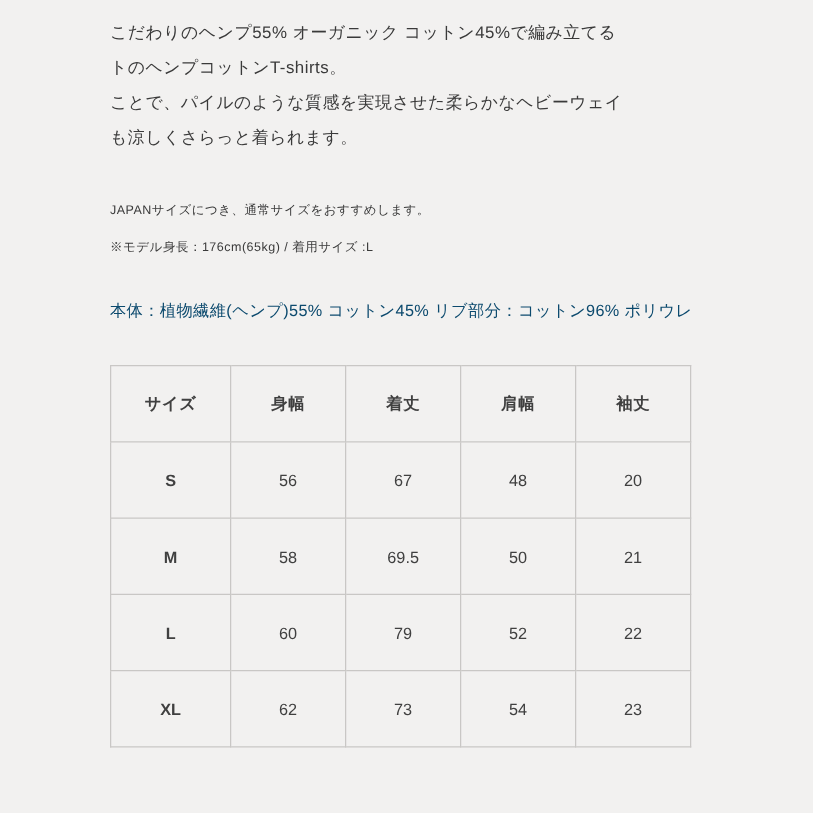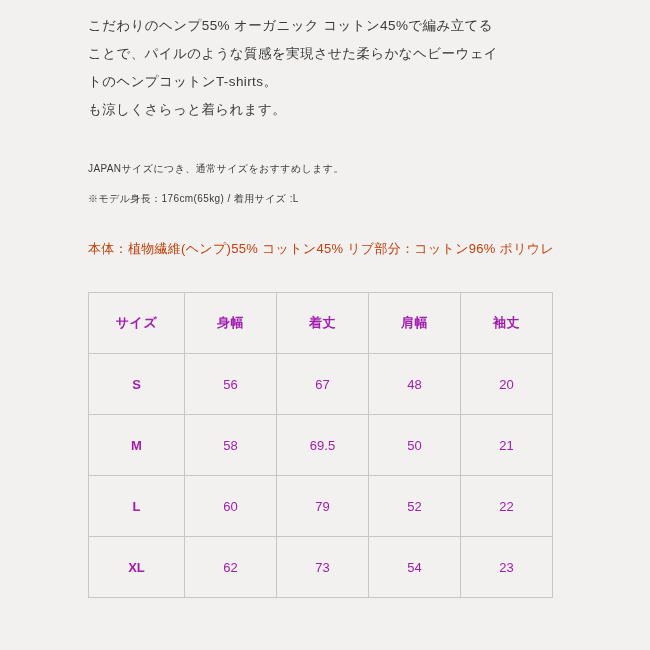--- a/index.html
+++ b/index.html
@@ -44,37 +44,37 @@
   .note-line {
     font-size: 10px;
     line-height: 30px;
     letter-spacing: 0.4px;
     color: #3a3a3a;
   }
   .material-line {
     font-size: 13px;
     line-height: 26px;
     letter-spacing: 0.3px;
-    color: #c2410c;
+    color: #0c4a6e;
   }
 
   table.size-table {
     border-collapse: collapse;
     width: 464px;
     table-layout: fixed;
     background: transparent;
   }
   table.size-table th,
   table.size-table td {
     border: 1px solid #c9c7c5;
     text-align: center;
     vertical-align: middle;
     height: 60px;
     font-size: 13px;
-    color: #a21caf;
+    color: #404040;
     font-weight: normal;
     padding: 0;
   }
   table.size-table thead th {
     font-weight: bold;
     font-size: 13px;
     letter-spacing: 0.5px;
   }
   table.size-table tbody td.row-head {
     font-weight: bold;
@@ -87,22 +87,22 @@
   col.c4 { width: 92px; }
 </style>
 </head>
 <body>
 
 <div id="page">
   <div class="content">
 
     <div class="para-block">
       <p class="para">こだわりのヘンプ55% オーガニック コットン45%で編み立てる</p>
+      <p class="para">トのヘンプコットンT-shirts。</p>
       <p class="para">ことで、パイルのような質感を実現させた柔らかなヘビーウェイ</p>
-      <p class="para">トのヘンプコットンT-shirts。</p>
       <p class="para">も涼しくさらっと着られます。</p>
     </div>
 
     <div class="gap-1"></div>
 
     <div>
       <div class="note-line">JAPANサイズにつき、通常サイズをおすすめします。</div>
       <div class="note-line">※モデル身長：176cm(65kg) / 着用サイズ :L</div>
     </div>
 

